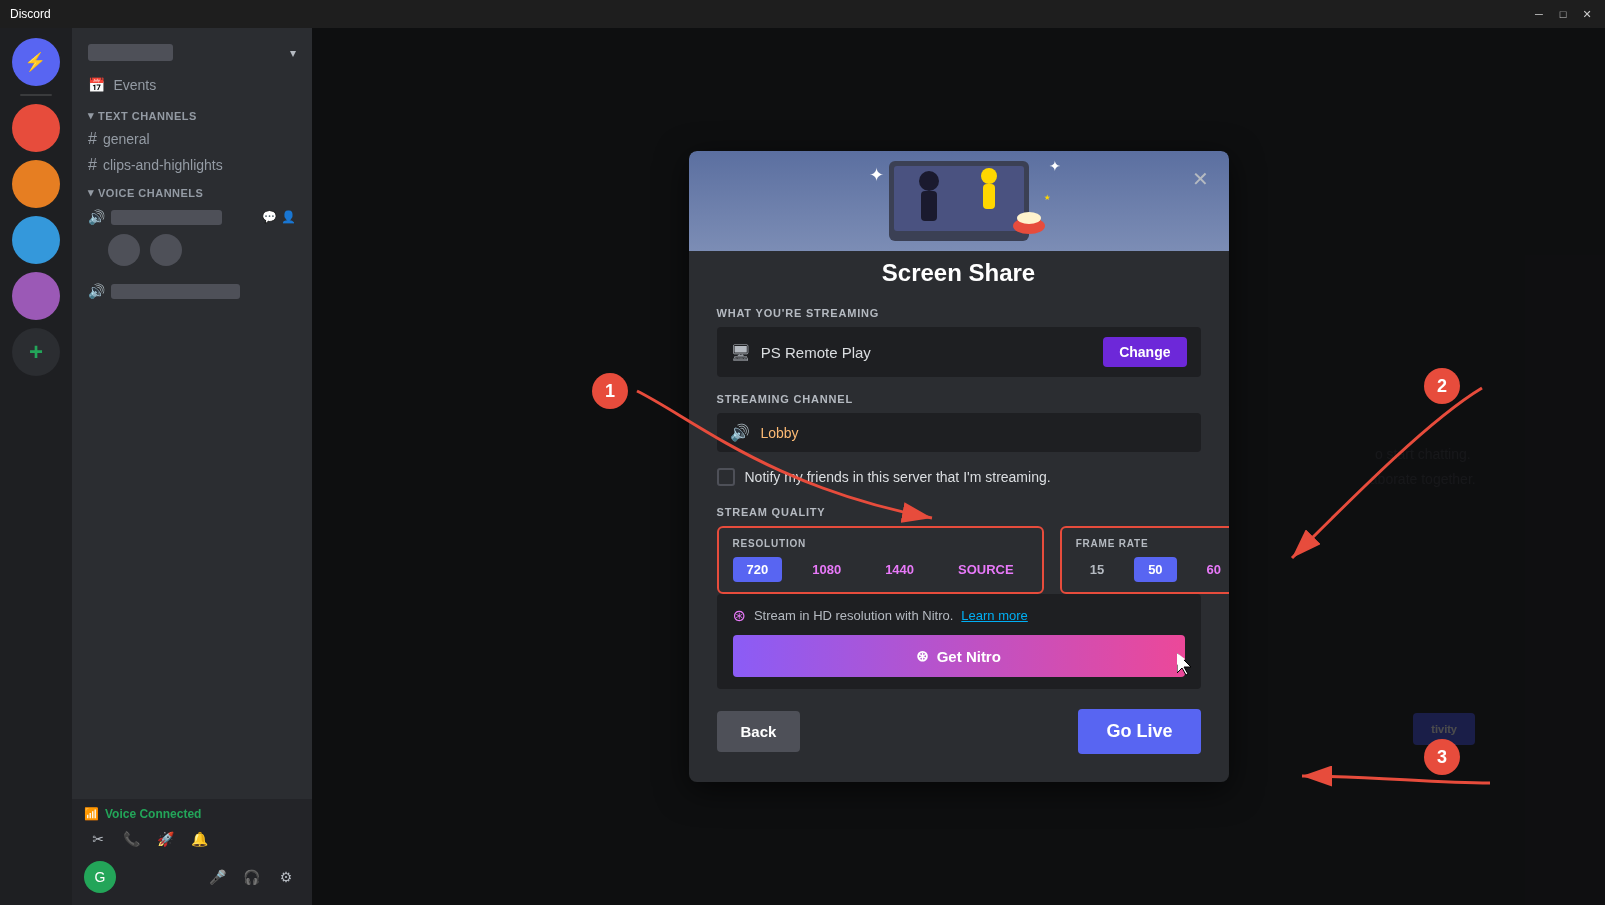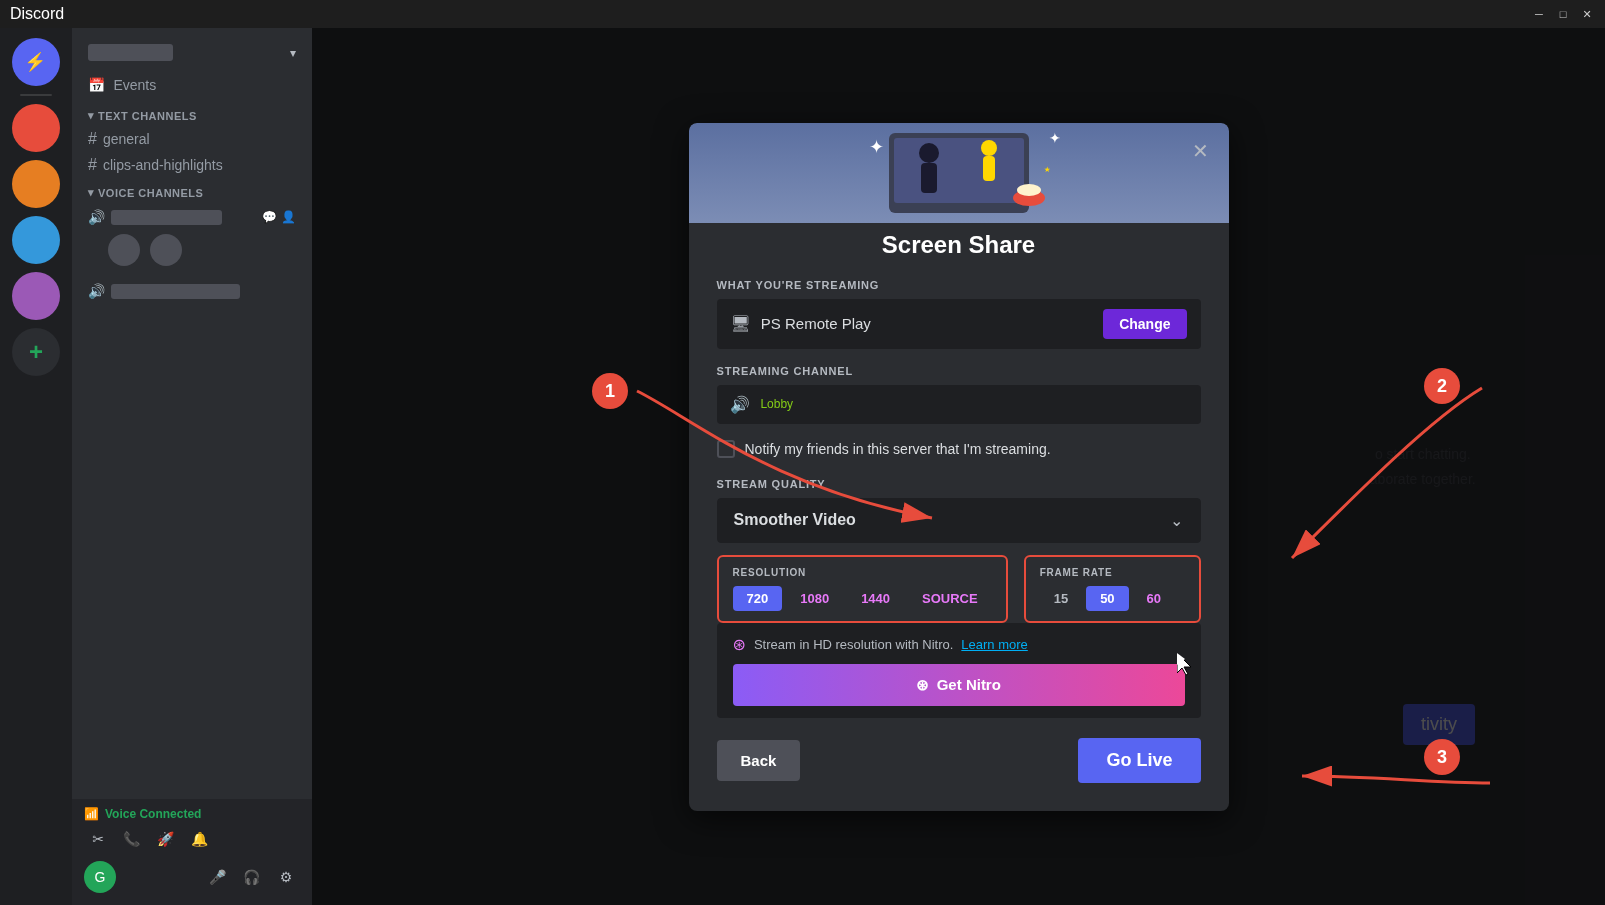--- a/index.html
+++ b/index.html
@@ -18,21 +18,21 @@
     .title-bar {
       height: 28px;
       background: #1e1e1e;
       display: flex;
       align-items: center;
       padding: 0 10px;
       flex-shrink: 0;
     }
     .title-bar-text {
       color: #fff;
-      font-size: 16px;
+      font-size: 12px;
       flex: 1;
     }
     .title-bar-controls {
       display: flex;
       gap: 8px;
     }
     .title-bar-btn {
       width: 16px;
       height: 16px;
       display: flex;
@@ -379,21 +379,21 @@
     .channel-row {
       background: #1e1f22;
       border-radius: 4px;
       padding: 10px 14px;
       display: flex;
       align-items: center;
       gap: 10px;
       margin-bottom: 16px;
     }
     .channel-row-icon { color: #b5bac1; font-size: 16px; }
-    .channel-row-name { color: #84cc16; font-size: 12px; }
+    .channel-row-name { color: #fdba74; font-size: 14px; }
 
     .notify-row {
       display: flex;
       align-items: center;
       gap: 10px;
       margin-bottom: 20px;
     }
     .checkbox {
       width: 18px;
       height: 18px;
@@ -454,21 +454,21 @@
     .quality-box-label {
       color: #b5bac1;
       font-size: 10px;
       font-weight: 700;
       text-transform: uppercase;
       letter-spacing: 0.8px;
       margin-bottom: 8px;
     }
     .quality-options {
       display: flex;
-      gap: 4px;
+      gap: 16px;
       align-items: center;
     }
     .quality-opt {
       padding: 5px 14px;
       border-radius: 4px;
       font-size: 13px;
       font-weight: 600;
       cursor: pointer;
       color: #b5bac1;
       background: transparent;
@@ -684,21 +684,21 @@
   </div>
 
   <div class="main-content">
 
     <div class="bg-text">
       <span>o start chatting.</span><br>
       <span>aborate together.</span>
     </div>
 
     <div style="position:absolute;bottom:160px;right:130px;z-index:1;">
-      <div style="background:#5865f2;border-radius:4px;padding:10px 18px;color:#fff;font-size:18px;font-weight:400;">tivity</div>
+      <div style="background:#5865f2;border-radius:4px;padding:10px 18px;color:#fff;font-size:11px;font-weight:700;">tivity</div>
     </div>
 
     <div class="modal-overlay">
       <div class="modal">
 
         <div class="modal-banner">
           <div class="modal-banner-inner">
 
             <svg width="260" height="100" viewBox="0 0 260 100">
 
@@ -740,24 +740,20 @@
             <span class="channel-row-icon">🔊</span>
             <span class="channel-row-name">Lobby</span>
           </div>
 
           <div class="notify-row">
             <div class="checkbox"></div>
             <span class="notify-text">Notify my friends in this server that I'm streaming.</span>
           </div>
 
           <div class="quality-label">STREAM QUALITY</div>
-          <div class="quality-dropdown">
-            <span class="quality-dropdown-text">Smoother Video</span>
-            <span class="quality-chevron">⌄</span>
-          </div>
 
           <div class="quality-options-row">
 
             <div class="quality-box">
               <div class="quality-box-label">RESOLUTION</div>
               <div class="quality-options">
                 <button class="quality-opt active">720</button>
                 <button class="quality-opt locked">1080</button>
                 <button class="quality-opt locked">1440</button>
                 <button class="quality-opt locked">SOURCE</button>

